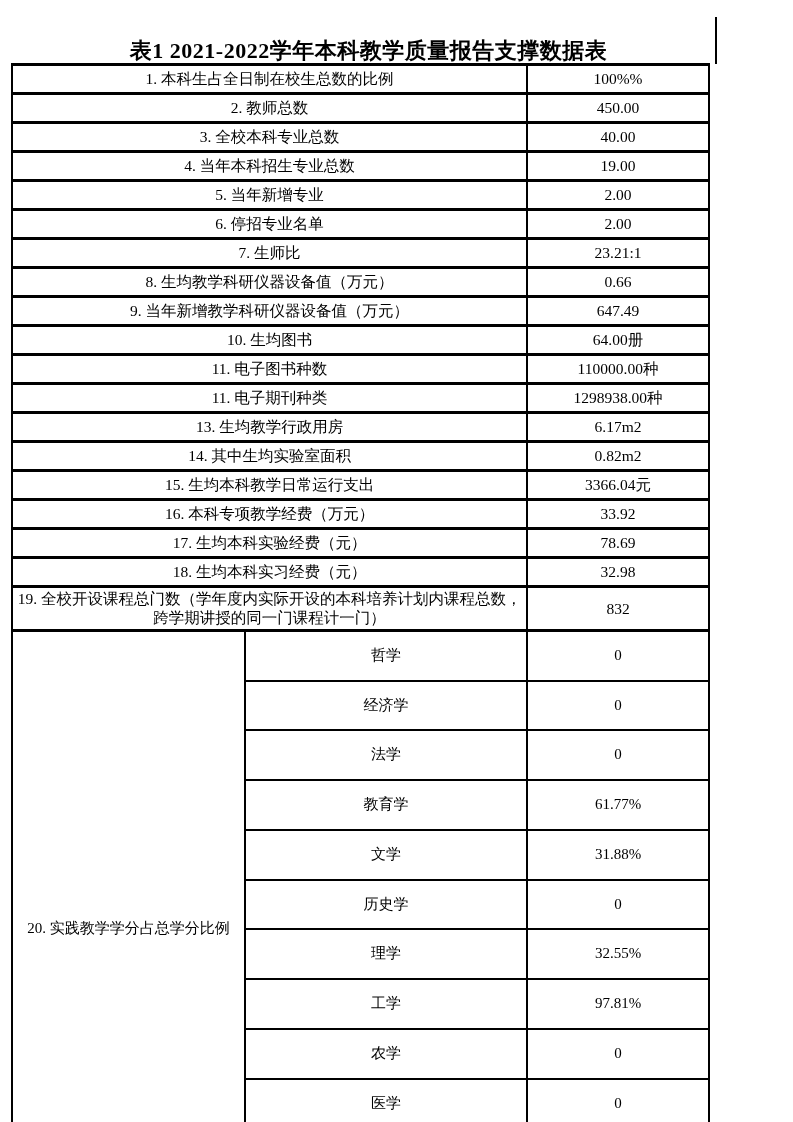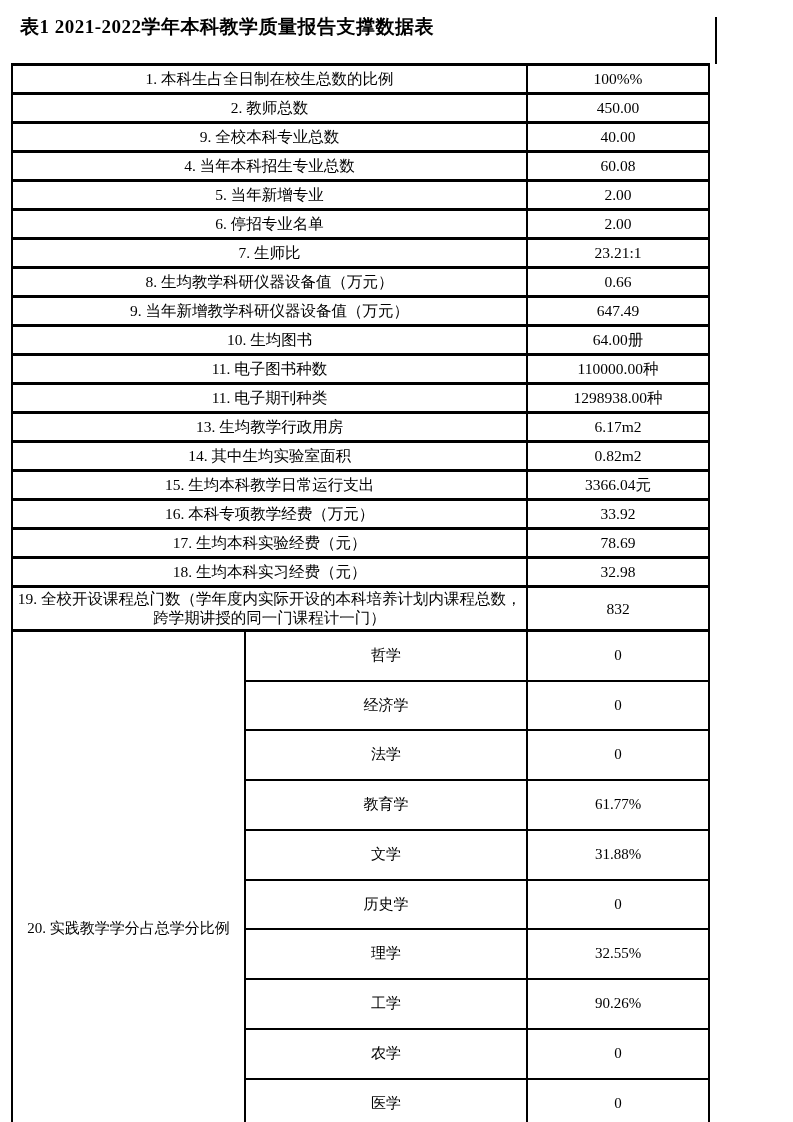--- a/index.html
+++ b/index.html
@@ -15,23 +15,24 @@
     color: #000000;
   }
   .page {
     position: absolute;
     inset: 0;
     background: #ffffff;
   }
   .doc-title {
     position: absolute;
     left: 20px;
-    top: 14px;
+    top: 36px;
     width: 697px;
-    font-size: 19px;
+    text-align: center;
+    font-size: 22px;
     font-weight: 700;
     letter-spacing: 0.5px;
     white-space: nowrap;
   }
   .title-right-rule {
     position: absolute;
     left: 715px;
     top: 17px;
     width: 2px;
     height: 47px;
@@ -91,27 +92,27 @@
     <td class="label-cell" colspan="2">1. 本科生占全日制在校生总数的比例</td>
     <td class="value-cell">100%%</td>
   </tr>
 
   <tr class="main-row">
     <td class="label-cell" colspan="2">2. 教师总数</td>
     <td class="value-cell">450.00</td>
   </tr>
 
   <tr class="main-row">
-    <td class="label-cell" colspan="2">9. 全校本科专业总数</td>
+    <td class="label-cell" colspan="2">3. 全校本科专业总数</td>
     <td class="value-cell">40.00</td>
   </tr>
 
   <tr class="main-row">
     <td class="label-cell" colspan="2">4. 当年本科招生专业总数</td>
-    <td class="value-cell">60.08</td>
+    <td class="value-cell">19.00</td>
   </tr>
 
   <tr class="main-row">
     <td class="label-cell" colspan="2">5. 当年新增专业</td>
     <td class="value-cell">2.00</td>
   </tr>
 
   <tr class="main-row">
     <td class="label-cell" colspan="2">6. 停招专业名单</td>
     <td class="value-cell">2.00</td>
@@ -213,21 +214,21 @@
     <td class="value-cell">0</td>
   </tr>
 
   <tr class="sub-row">
     <td class="cat-cell">理学</td>
     <td class="value-cell">32.55%</td>
   </tr>
 
   <tr class="sub-row">
     <td class="cat-cell">工学</td>
-    <td class="value-cell">90.26%</td>
+    <td class="value-cell">97.81%</td>
   </tr>
 
   <tr class="sub-row">
     <td class="cat-cell">农学</td>
     <td class="value-cell">0</td>
   </tr>
 
   <tr class="sub-row">
     <td class="cat-cell">医学</td>
     <td class="value-cell">0</td>

